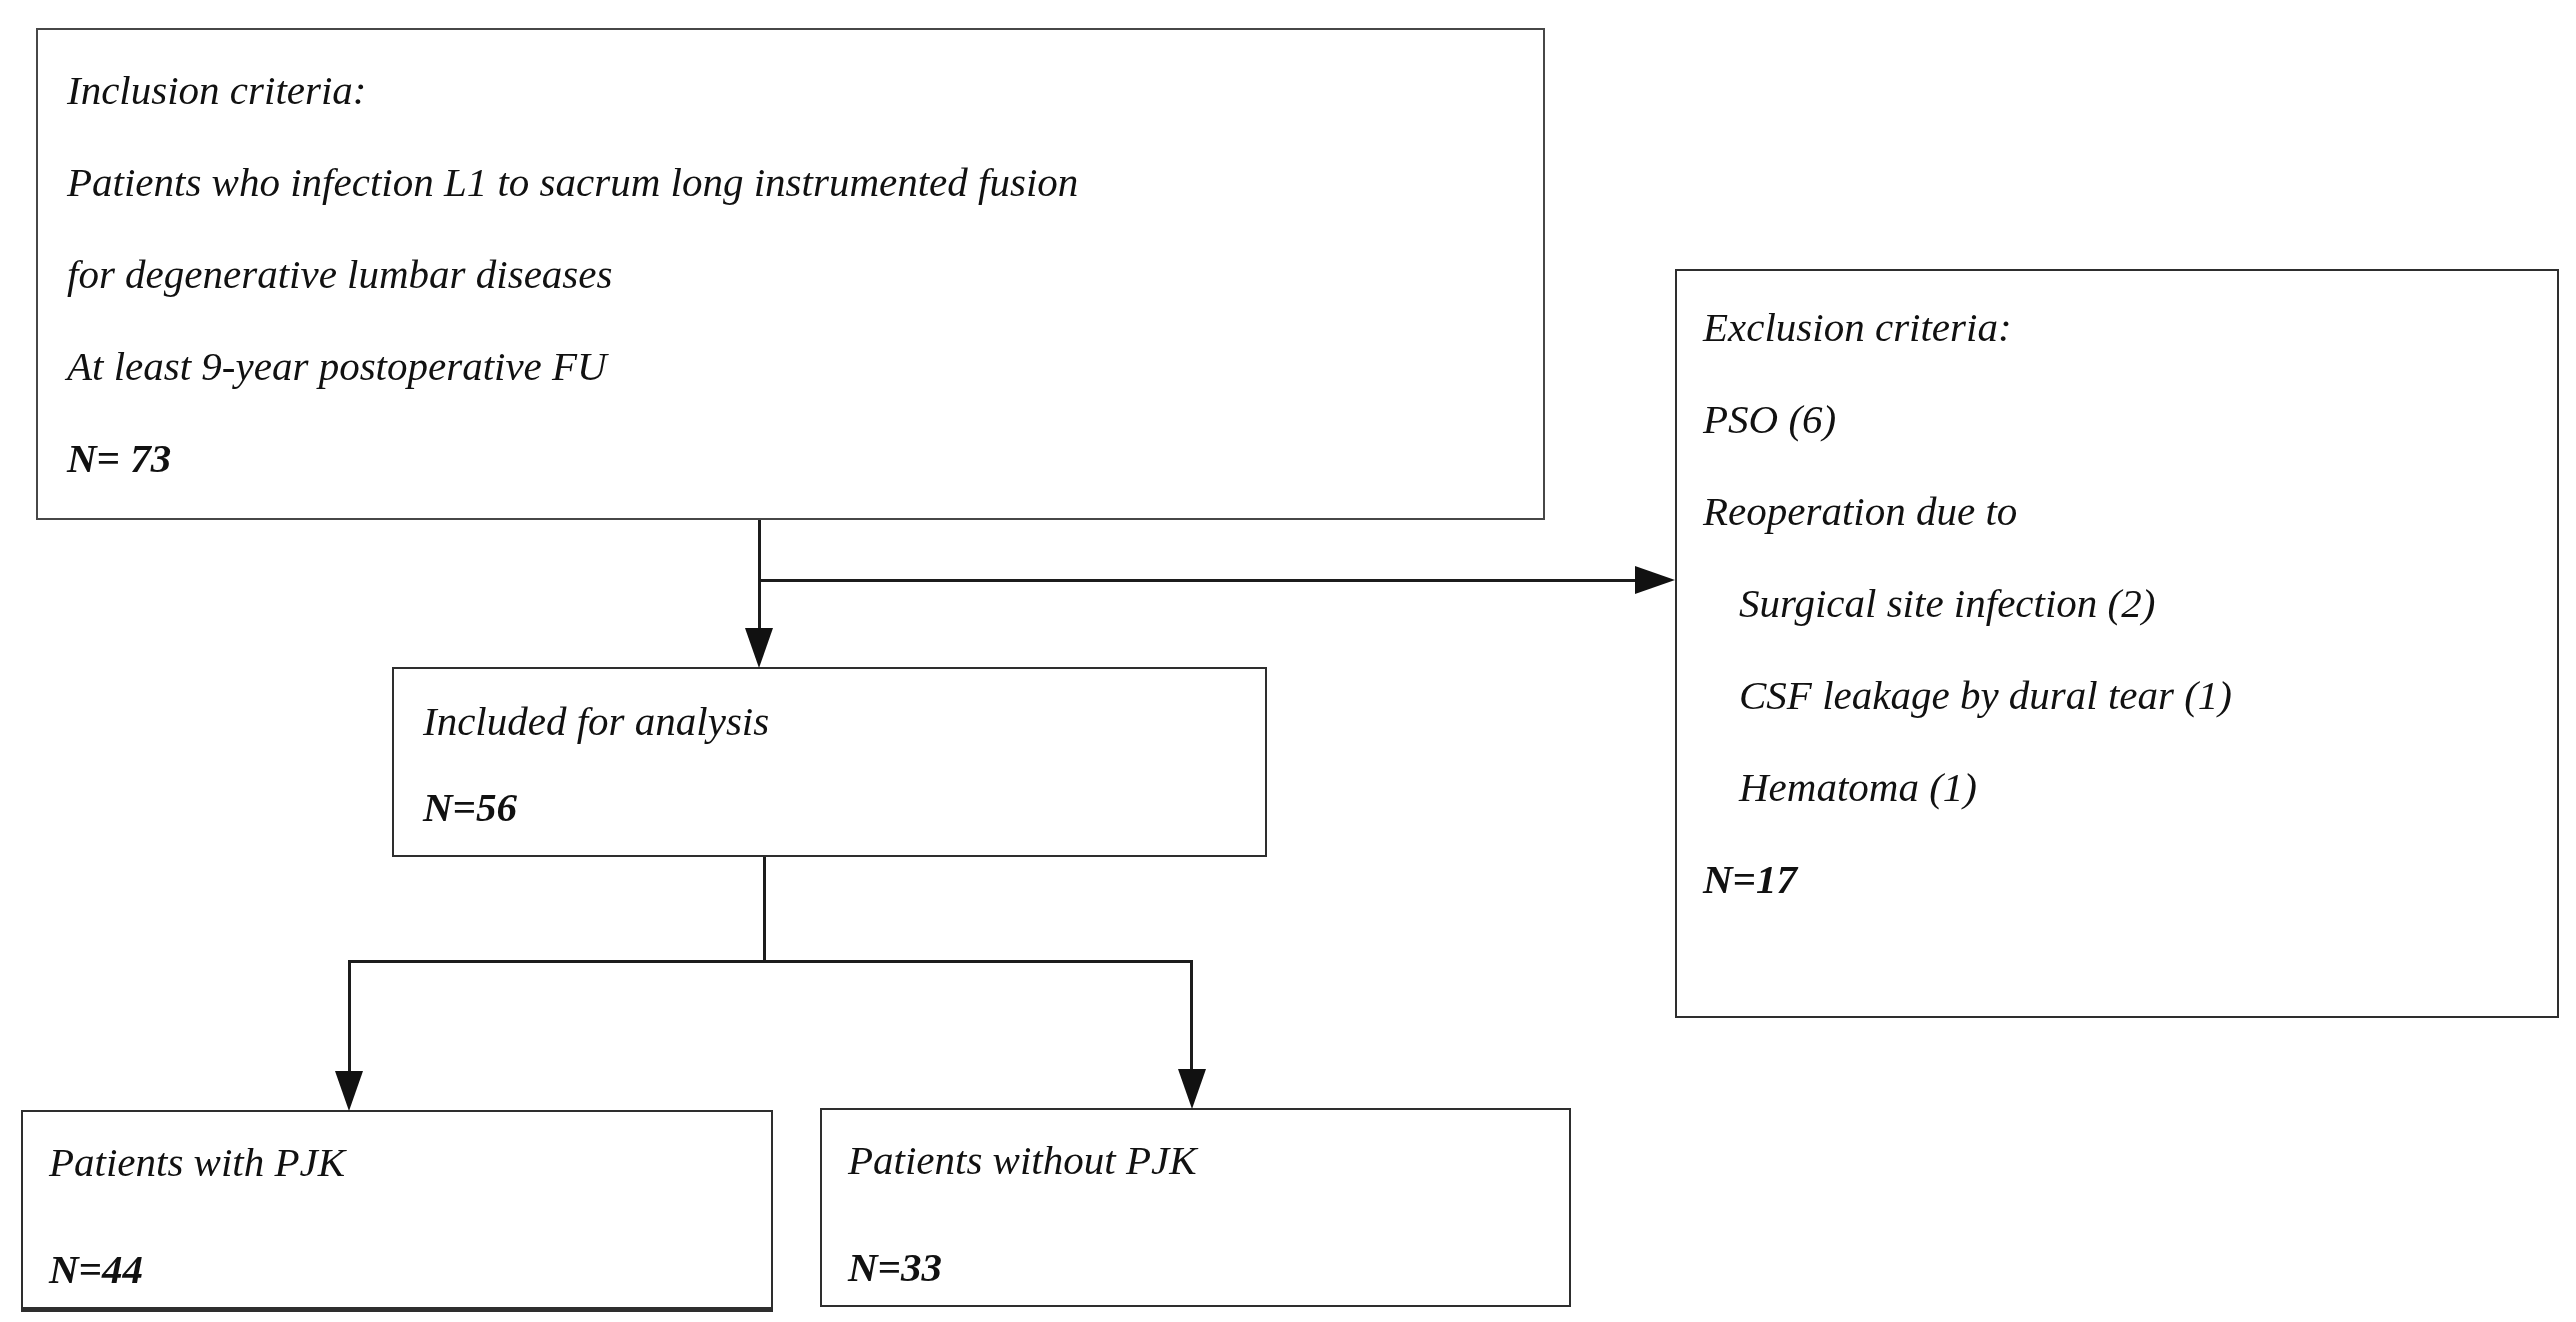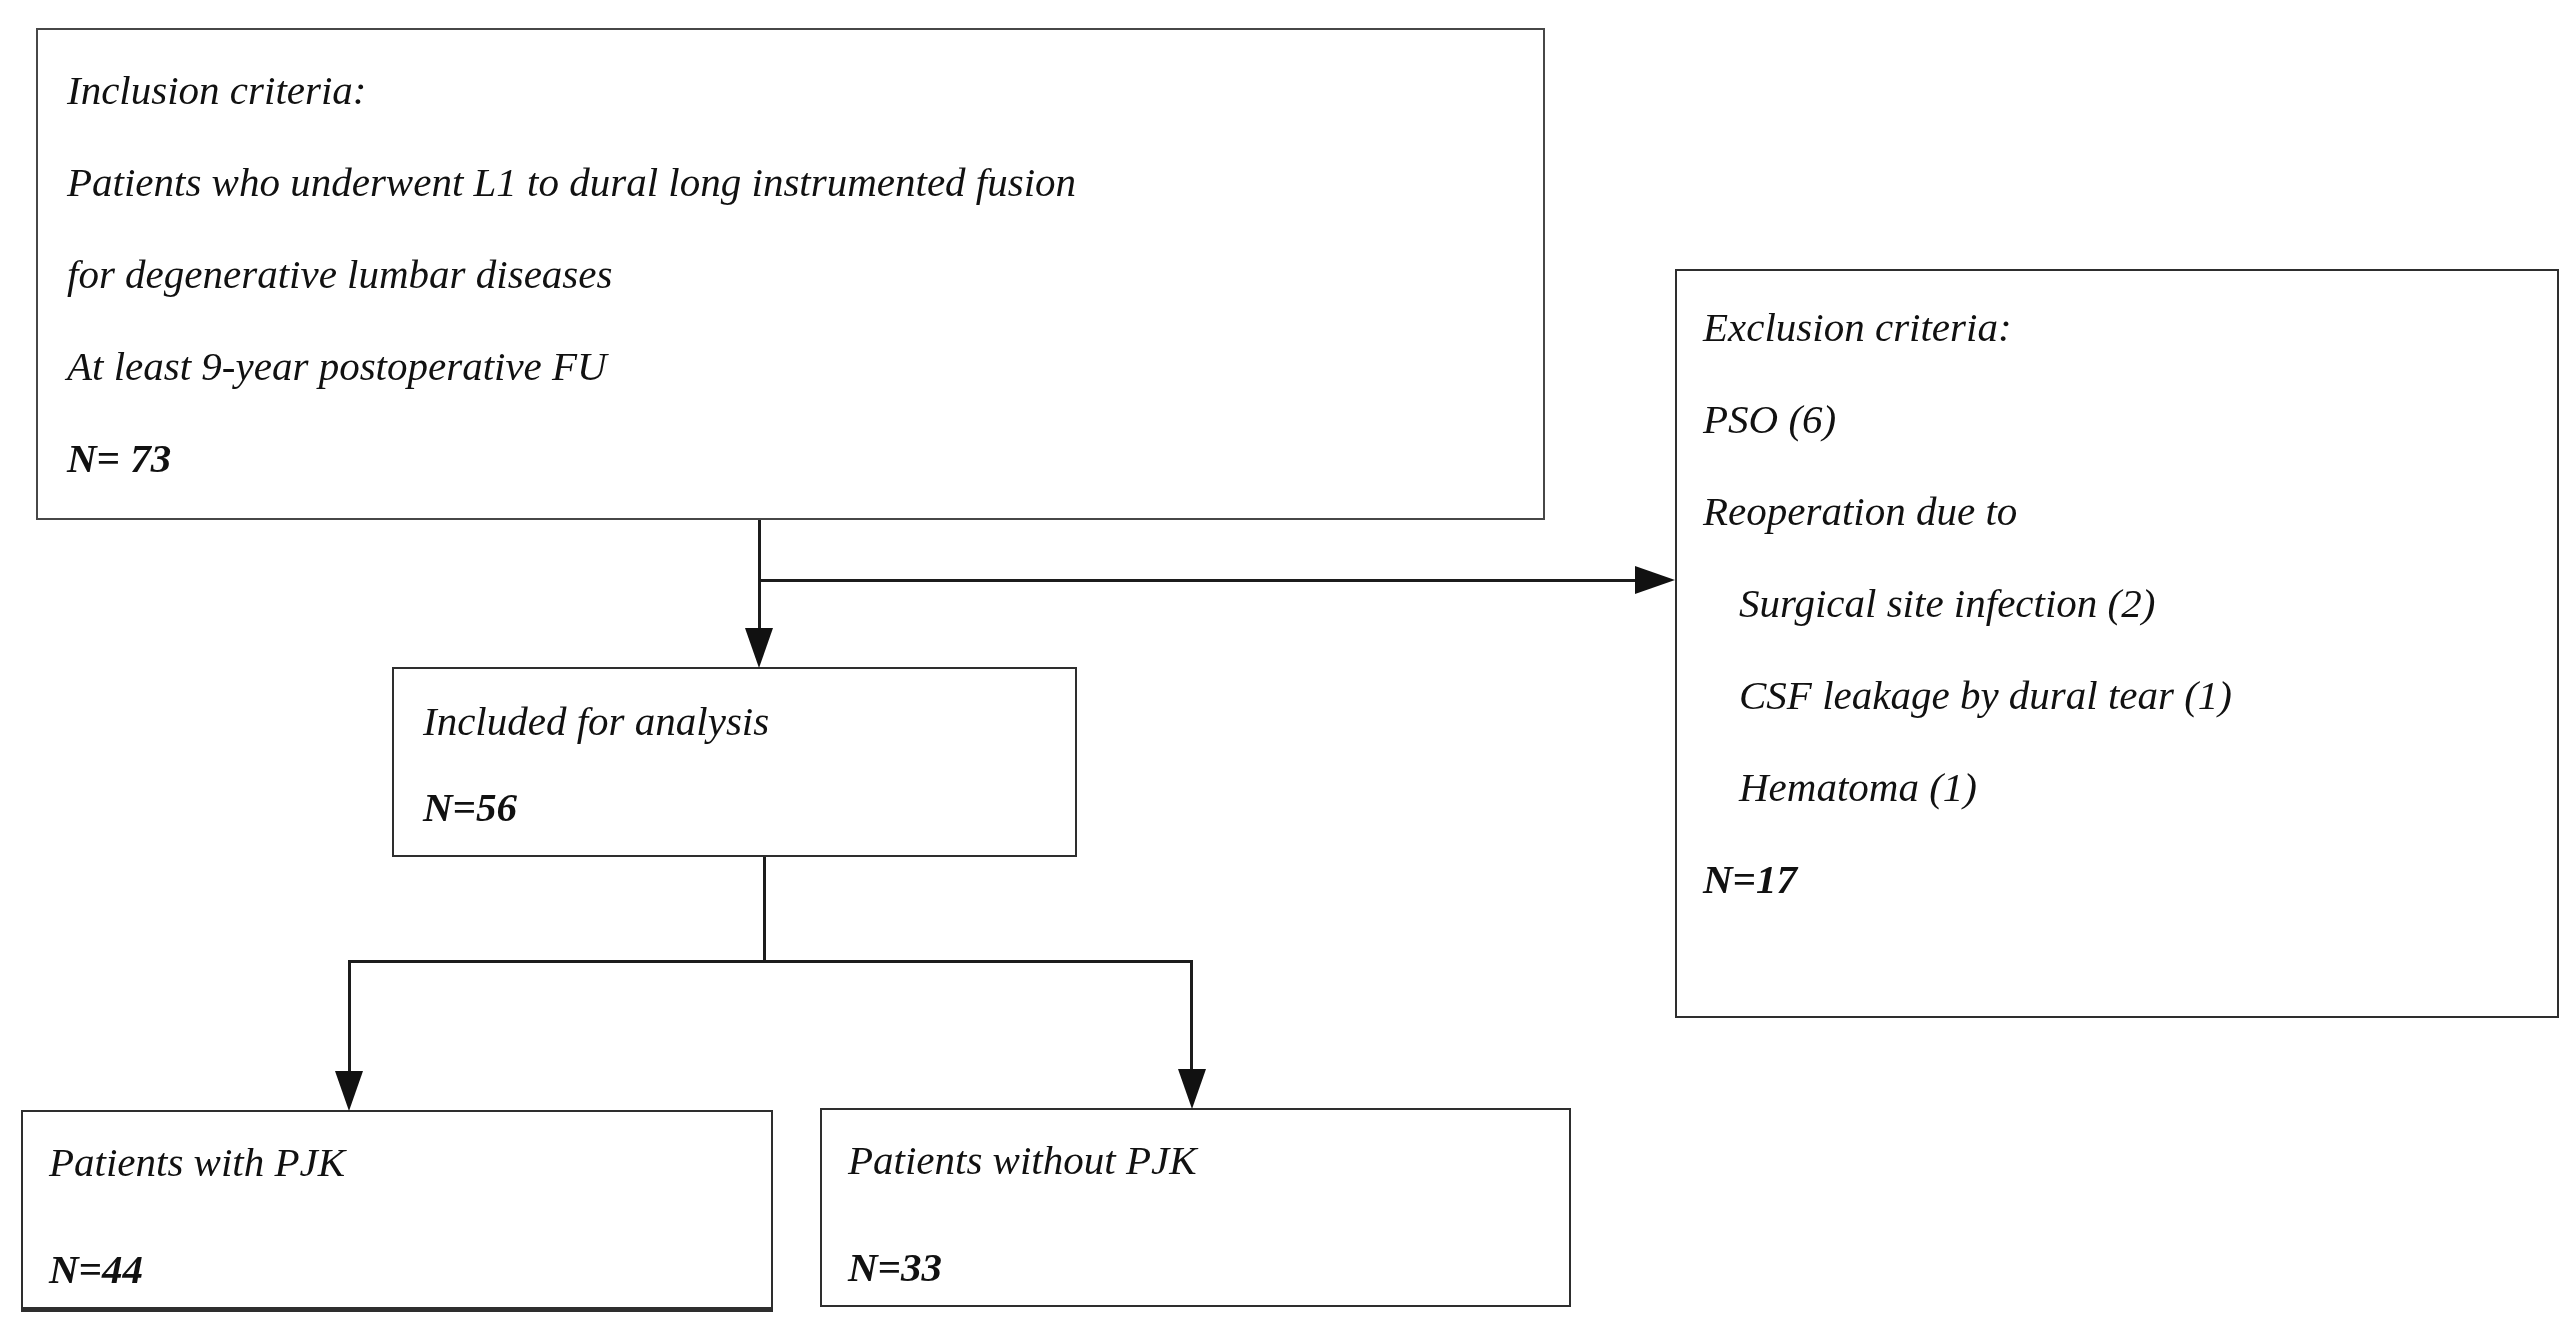--- a/index.html
+++ b/index.html
@@ -26,21 +26,21 @@
   #box-inclusion {
     left: 36px; top: 28px; width: 1509px; height: 492px;
     padding: 14px 29px 0 29px; line-height: 92px;
     border-color: #474747;
   }
   #box-exclusion {
     left: 1675px; top: 269px; width: 884px; height: 749px;
     padding: 10.4px 26px 0 26px; line-height: 92px;
   }
   #box-included {
-    left: 392px; top: 667px; width: 685px; height: 190px;
+    left: 392px; top: 667px; width: 875px; height: 190px;
     padding: 8.6px 29px 0 29px; line-height: 86px;
   }
   #box-pjk {
     left: 21px; top: 1110px; width: 752px; height: 202px;
     padding: 26px 26px 14px 26px;
     display: flex; flex-direction: column; justify-content: space-between;
     border-bottom-width: 5.2px;
   }
   #box-nopjk {
     left: 820px; top: 1108px; width: 751px; height: 199px;
@@ -73,21 +73,21 @@
   #arrow-to-pjk { left: 335px; top: 1071px; }
   #arrow-to-nopjk { left: 1178px; top: 1069px; }
 </style>
 </head>
 <body>
 
 <div class="canvas">
 
   <div class="box" id="box-inclusion">
     <div class="bline">Inclusion criteria:</div>
-    <div class="bline">Patients who underwent L1 to dural long instrumented fusion</div>
+    <div class="bline">Patients who infection L1 to sacrum long instrumented fusion</div>
     <div class="bline">for degenerative lumbar diseases</div>
     <div class="bline">At least 9-year postoperative FU</div>
     <div class="bline bold">N= 73</div>
   </div>
 
   <div class="box" id="box-exclusion">
     <div class="bline">Exclusion criteria:</div>
     <div class="bline">PSO (6)</div>
     <div class="bline">Reoperation due to</div>
     <div class="bline indent">Surgical site infection (2)</div>

